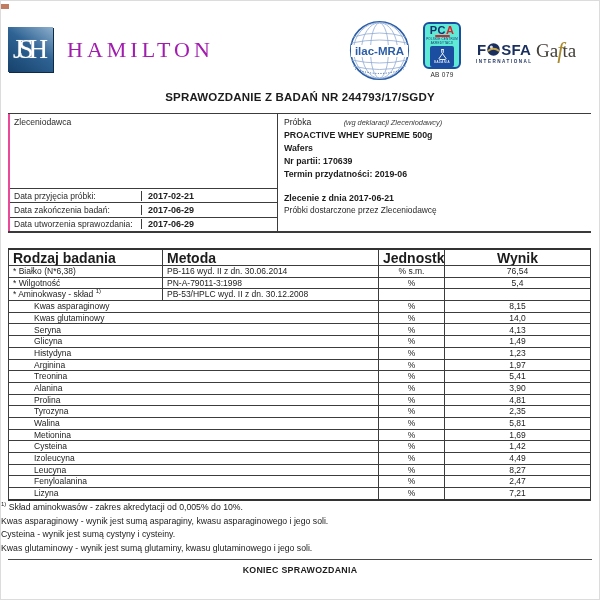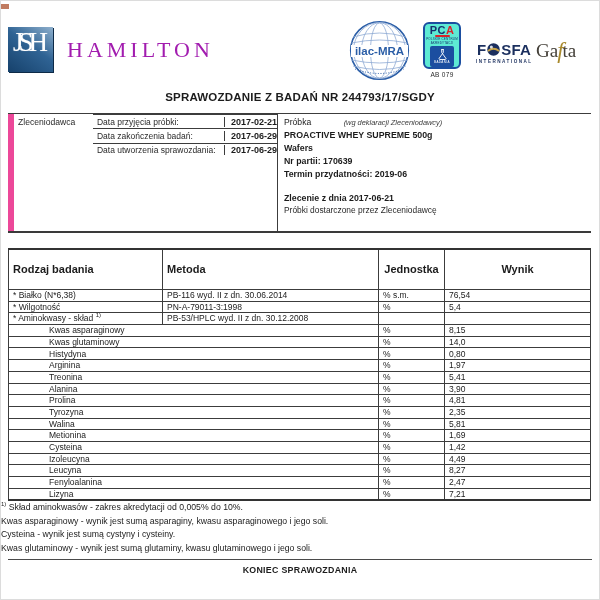--- a/index.html
+++ b/index.html
@@ -8,21 +8,21 @@
     font-family:"Liberation Sans",sans-serif;color:#1c1c1c;
     box-shadow:inset 0 0 0 1px #dcdcdc;
   }
   sup{font-size:6px;vertical-align:super;line-height:0;}
   .artifact{position:absolute;left:1px;top:4px;width:8px;height:5px;background:#b05a3a;opacity:.8;}
 
   
   .brand{position:absolute;left:8px;top:27px;display:flex;align-items:center;}
   .jsh{width:45px;height:45px;position:relative;overflow:hidden;
        background:linear-gradient(215deg,#8fb0cd 0%,#2f6394 45%,#16416b 100%);
-       box-shadow:1px 1px 0 #0d2a47;display:flex;align-items:flex-start;justify-content:center;}
+       box-shadow:1px 1px 0 #0d2a47;display:flex;align-items:center;justify-content:center;}
   .jsh-txt{color:#fff;font-family:"Liberation Serif",serif;font-size:27px;letter-spacing:-5px;
        padding-right:5px;text-shadow:0 0 1px rgba(255,255,255,.4);}
   .brand-name{margin-left:14px;font-family:"Liberation Serif",serif;font-size:22px;
        letter-spacing:4px;color:#a21caf;}
 
   
   .ilac{position:absolute;left:349px;top:20px;width:61px;height:61px;}
   .pca{position:absolute;left:423px;top:22px;width:38px;text-align:center;}
   .pca-box{border:2px solid #1b4ea0;border-radius:6px;background:#5eead4;height:47px;padding-top:1px;box-sizing:border-box;}
   .pca-word{font-size:11px;font-weight:bold;color:#16306e;line-height:10px;letter-spacing:.5px;}
@@ -42,45 +42,45 @@
   .gafta{position:absolute;left:536px;top:37px;font-family:"Liberation Serif",serif;color:#45413a;font-size:19px;}
   .gafta .gold{color:#a98a2e;font-style:italic;font-size:23px;margin:0 -1px;position:relative;top:1px;}
 
   
   .title{position:absolute;top:91px;left:0;width:100%;text-align:center;
        font-weight:bold;font-size:11.5px;letter-spacing:.2px;}
 
   
   .info{position:absolute;left:8px;top:113px;width:583px;height:117px;
        border-top:1px solid #3c3c3c;border-bottom:2px solid #3a3a3a;display:flex;}
-  .info-left{width:269px;display:flex;flex-direction:row;border-left:6px solid #ec4899;box-sizing:border-box;}
+  .info-left{width:269px;display:flex;flex-direction:column;border-left:2px solid #ec4899;box-sizing:border-box;}
   .client-box{flex:1;font-size:8.6px;padding:3px 0 0 4px;color:#2a2a2a;}
   .dates{border-top:1px solid #3c3c3c;}
   .dates-row{display:flex;height:13.4px;border-bottom:1px solid #3c3c3c;align-items:center;}
   .dates-row:last-child{border-bottom:none;}
   .dates-label{width:132px;font-size:8.5px;padding-left:4px;border-right:1px solid #3c3c3c;
        display:flex;align-items:center;color:#2a2a2a;box-sizing:border-box;}
   .dates-value{flex:1;font-size:9px;font-weight:bold;padding-left:6px;display:flex;align-items:center;}
   .info-right{flex:1;border-left:1.5px solid #3c3c3c;padding:2px 0 0 6px;box-sizing:border-box;}
   .sample-head{font-size:8.6px;line-height:12px;}
   .sample-note{font-style:italic;font-size:7.4px;color:#3a3a3a;padding-left:30px;}
   .sample-line{font-size:8.8px;font-weight:bold;line-height:12.9px;}
   .sample-gap{height:11px;}
   .order-line{font-size:8.8px;font-weight:bold;line-height:12.9px;}
   .delivery{font-size:8.4px;line-height:11px;color:#2a2a2a;}
 
   
   .results{position:absolute;left:8px;top:248px;width:583px;border-collapse:collapse;table-layout:fixed;}
   .results th,.results td{border:1px solid #3c3c3c;line-height:1;overflow:hidden;white-space:nowrap;}
-  .results th{font-size:11px;height:15px;padding:12px 4px;border-top:2px solid #333;}
+  .results th{font-size:14px;height:15px;padding:0 4px;border-top:2px solid #333;}
   .results th.l{text-align:left;}
   .results th.c{text-align:center;}
   .results td{font-size:8.5px;height:10.7px;padding:0 4px;color:#222;}
-  .results td.c{text-align:left;}
-  .results td.indent{padding-left:40px;}
+  .results td.c{text-align:center;}
+  .results td.indent{padding-left:25px;}
   .results tr:last-child td{border-bottom:2px solid #333;}
 
   
   .footnotes{position:absolute;left:1px;top:501px;font-size:8.7px;line-height:13.6px;color:#222;width:590px;}
   .end-line{position:absolute;left:8px;top:559px;width:584px;border-top:1px solid #4a4a4a;}
   .end-text{position:absolute;top:565px;left:0;width:100%;text-align:center;
        font-weight:bold;font-size:8.8px;letter-spacing:.3px;}
 </style>
 </head>
 <body>
@@ -218,23 +218,33 @@
         <td class="indent" colspan="2">Kwas asparaginowy</td>
        <td class="c">%</td>
        <td class="c">8,15</td>
      </tr>
       <tr>
         <td class="indent" colspan="2">Kwas glutaminowy</td>
        <td class="c">%</td>
        <td class="c">14,0</td>
      </tr>
       <tr>
+        <td class="indent" colspan="2">Seryna</td>
+       <td class="c">%</td>
+       <td class="c">4,13</td>
+     </tr>
+      <tr>
+        <td class="indent" colspan="2">Glicyna</td>
+       <td class="c">%</td>
+       <td class="c">1,49</td>
+     </tr>
+      <tr>
         <td class="indent" colspan="2">Histydyna</td>
        <td class="c">%</td>
-       <td class="c">0,80</td>
+       <td class="c">1,23</td>
      </tr>
       <tr>
         <td class="indent" colspan="2">Arginina</td>
        <td class="c">%</td>
        <td class="c">1,97</td>
      </tr>
       <tr>
         <td class="indent" colspan="2">Treonina</td>
        <td class="c">%</td>
        <td class="c">5,41</td>

